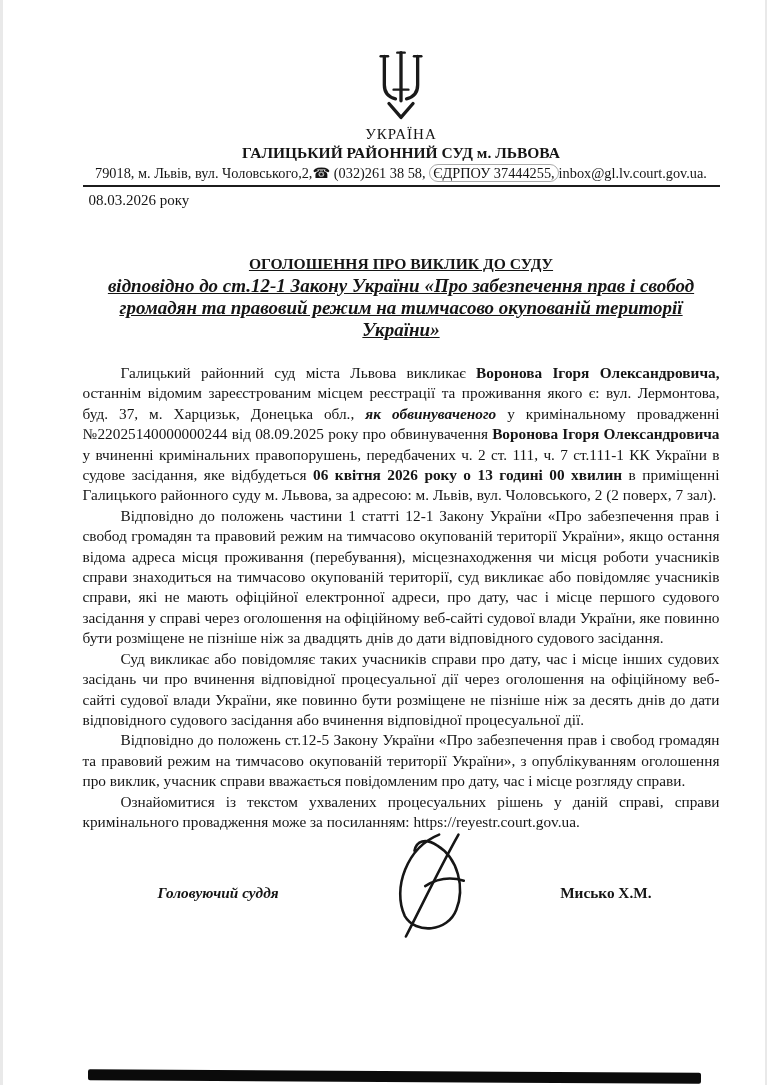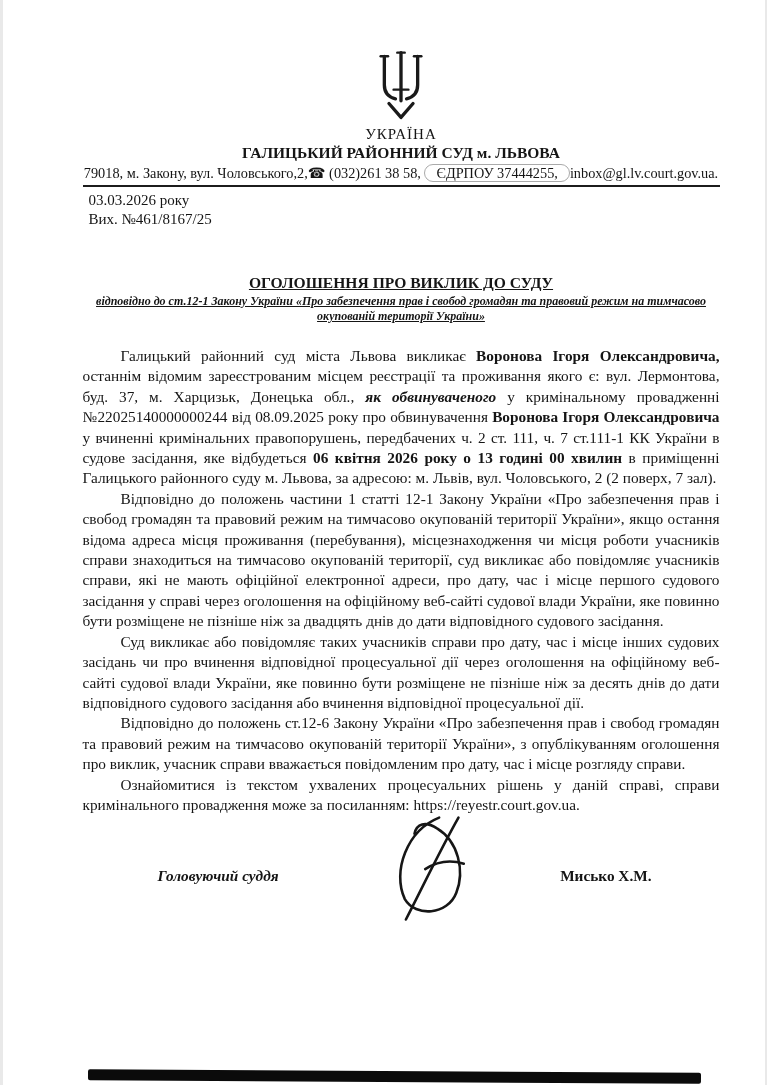--- a/index.html
+++ b/index.html
@@ -19,29 +19,29 @@
   .country{font-size:15px;letter-spacing:1px;margin-top:-2px;}
   .court{font-size:15.5px;font-weight:bold;margin-top:1px;}
   .contact{
     font-size:14.3px;
     white-space:nowrap;
     border-bottom:2px solid #1c1c1c;
     padding-bottom:3px;
     margin-top:3px;
     text-align:center;
   }
-  .edrpou{border:1px solid #aaa;border-radius:9px;padding:0 11px;margin-top:44px;}
+  .edrpou{border:1px solid #aaa;border-radius:9px;padding:0 3px;margin-top:44px;}
   .dateline{font-size:15px;margin:5px 0 0 6px;}
   .refline{font-size:15px;margin:2px 0 0 6px;}
   .doc-title{
     font-size:15.6px;font-weight:bold;text-decoration:underline;
     text-align:center;margin:46px 0 2px 0;
   }
   .doc-subtitle{
-    font-size:12px;font-weight:bold;font-style:italic;text-decoration:underline;
+    font-size:19px;font-weight:bold;font-style:italic;text-decoration:underline;
     text-align:center;max-width:620px;margin:2px auto 0;
   }
   .body-text{margin-top:22px;}
   .body-text p{
     margin:0;
     font-size:15.3px;
     line-height:20.4px;
     text-align:justify;
     text-indent:38px;
   }
@@ -88,36 +88,35 @@
               <path d="M26 5 H34"></path>
             <path d="M22 45 H38"></path>
           </g>
         </svg>
       </div>
 
       <div class="country center">УКРАЇНА</div>
       <div class="court center">ГАЛИЦЬКИЙ РАЙОННИЙ СУД м. ЛЬВОВА</div>
 
       <div class="contact">
-        <span>79018,  м. Закону,  вул. Чоловського,2,</span><span>☎</span><span> (032)261 38 58,  </span><span class="edrpou">ЄДРПОУ  37444255,</span><span>inbox@gl.lv.court.gov.ua.</span>
+        <span>79018,  м. Львів,  вул. Чоловського,2,</span><span>☎</span><span> (032)261 38 58,  </span><span class="edrpou">ЄДРПОУ  37444255,</span><span>inbox@gl.lv.court.gov.ua.</span>
       </div>
 
-      <div class="dateline">03.03.2026 року</div>
-      <div class="refline">Вих. №461/8167/25</div>
+      <div class="dateline">08.03.2026 року</div>
     </header>
 
     <main>
       <div class="doc-title">ОГОЛОШЕННЯ ПРО ВИКЛИК ДО СУДУ</div>
       <div class="doc-subtitle">відповідно до ст.12-1 Закону України «Про забезпечення прав і свобод громадян та правовий режим на тимчасово окупованій території України»</div>
 
       <div class="body-text">
         <p><span>Галицький районний суд міста Львова викликає </span><span class="r-b">Воронова Ігоря Олександровича,</span><span> останнім відомим зареєстрованим місцем реєстрації та проживання якого є: вул. Лермонтова, буд. 37, м. Харцизьк, Донецька обл., </span><span class="r-bi">як обвинуваченого</span><span> у кримінальному провадженні №22025140000000244 від 08.09.2025 року про обвинувачення </span><span class="r-b">Воронова Ігоря Олександровича</span><span> у вчиненні кримінальних правопорушень, передбачених ч. 2 ст. 111, ч. 7 ст.111-1 КК України в судове засідання, яке відбудеться </span><span class="r-b">06 квітня 2026 року о 13 годині 00 хвилин</span><span> в приміщенні Галицького районного суду м. Львова, за адресою: м. Львів, вул. Чоловського, 2 (2 поверх, 7 зал).</span></p>
         <p>Відповідно до положень частини 1 статті 12-1 Закону України «Про забезпечення прав і свобод громадян та правовий режим на тимчасово окупованій території України», якщо остання відома адреса місця проживання (перебування), місцезнаходження чи місця роботи учасників справи знаходиться на тимчасово окупованій території, суд викликає або повідомляє учасників справи, які не мають офіційної електронної адреси, про дату, час і місце першого судового засідання у справі через оголошення на офіційному веб-сайті судової влади України, яке повинно бути розміщене не пізніше ніж за двадцять днів до дати відповідного судового засідання.</p>
         <p>Суд викликає або повідомляє таких учасників справи про дату, час і місце інших судових засідань чи про вчинення відповідної процесуальної дії через оголошення на офіційному веб-сайті судової влади України, яке повинно бути розміщене не пізніше ніж за десять днів до дати відповідного судового засідання або вчинення відповідної процесуальної дії.</p>
-        <p>Відповідно до положень ст.12-6 Закону України «Про забезпечення прав і свобод громадян та правовий режим на тимчасово окупованій території України», з опублікуванням оголошення про виклик, учасник справи вважається повідомленим про дату, час і місце розгляду справи.</p>
+        <p>Відповідно до положень ст.12-5 Закону України «Про забезпечення прав і свобод громадян та правовий режим на тимчасово окупованій території України», з опублікуванням оголошення про виклик, учасник справи вважається повідомленим про дату, час і місце розгляду справи.</p>
         <p><span>Ознайомитися із текстом ухвалених процесуальних рішень у даній справі, справи кримінального провадження може за посиланням: </span><span class="r-link">https://reyestr.court.gov.ua</span><span>.</span></p>
       </div>
 
       <div class="footer-row">
         <span class="judge-label">Головуючий суддя</span>
         <span class="signature">
           <svg viewBox="0 0 120 110" width="132" height="118" aria-hidden="true">
             <g fill="none" stroke="#161616" stroke-width="2.4" stroke-linecap="round">
               <path d="M62 8 C 32 20, 18 58, 30 84 C 40 101, 70 99, 78 78 C 86 58, 80 30, 60 18 C 49 11, 41 14, 39 23"></path>
               <path d="M80 8 C 62 40, 46 74, 31 103"></path>

